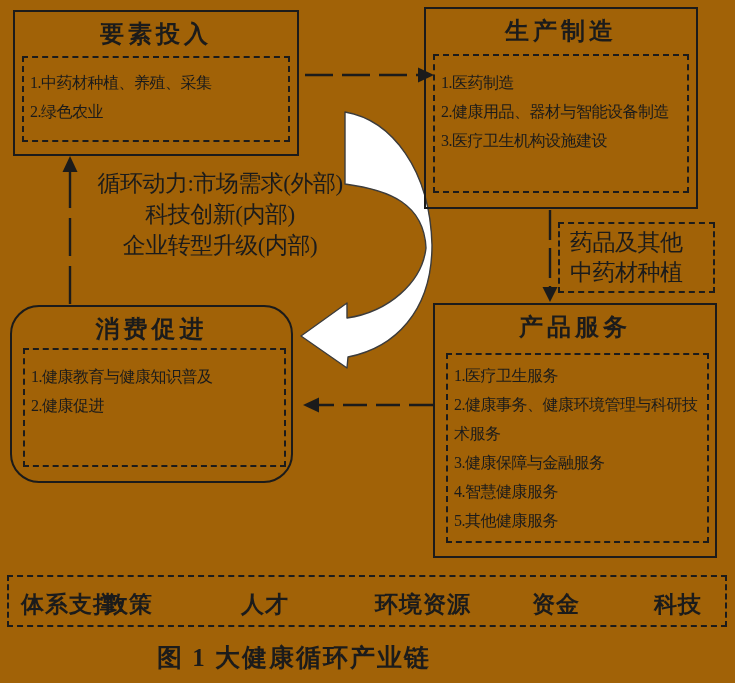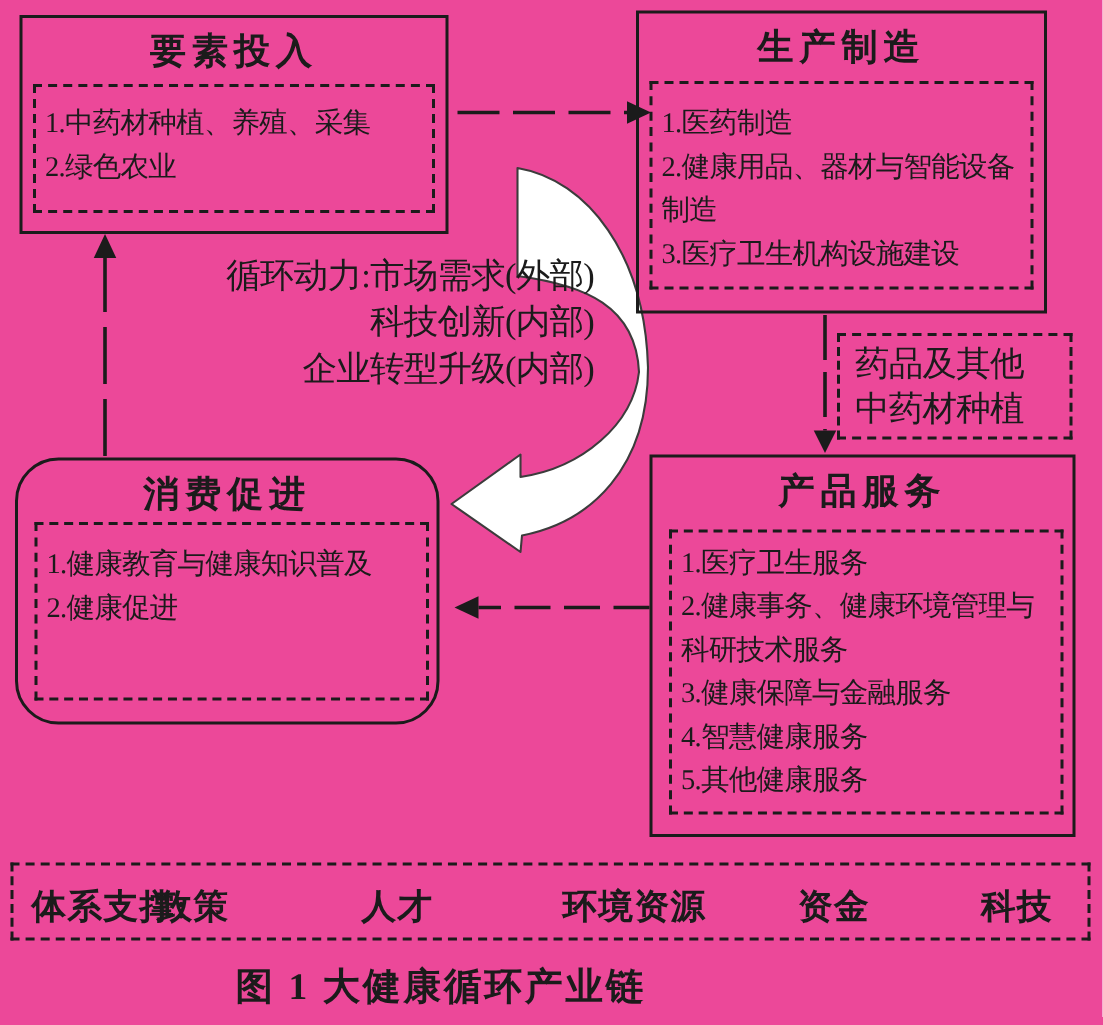--- a/index.html
+++ b/index.html
@@ -1,31 +1,31 @@
 <!DOCTYPE html>
 <html><head>
 <meta charset="utf-8">
 <style>
   html,body{margin:0;padding:0;background:#ffffff;}
   .stage{
-    position:relative;width:735px;height:683px;background:#ec4899;
+    position:relative;width:735px;height:683px;background:#a16207;
     font-family:"Liberation Serif","DejaVu Serif",serif;color:#1b1b1b;
     overflow:hidden;
   }
   .layer-svg{position:absolute;left:0;top:0;z-index:1;pointer-events:none;}
   .solid-box{position:absolute;border:2px solid #1b1b1b;background:transparent;z-index:2;box-sizing:border-box;}
   .box-title{text-align:center;font-weight:bold;font-size:24px;letter-spacing:4px;padding-top:6px;white-space:nowrap;}
   .inner-dash{position:absolute;border:2px dashed #1b1b1b;box-sizing:border-box;}
-  .items{font-size:19px;line-height:29px;letter-spacing:-0.5px;padding:10px 2px 0 6px;overflow:hidden;}
+  .items{font-size:16px;line-height:29px;letter-spacing:-0.5px;padding:10px 2px 0 6px;overflow:hidden;}
   .items div{overflow-wrap:anywhere;line-break:anywhere;}
   .dash-box{position:absolute;border:2px dashed #1b1b1b;box-sizing:border-box;z-index:2;}
   .circ-text{font-size:23px;line-height:30px;padding:4px 0 0 10px;letter-spacing:-0.5px;}
   .cycle-block{
-    position:absolute;left:76px;top:168px;width:320px;z-index:2;
-    text-align:right;font-size:23px;line-height:31px;letter-spacing:-0.5px;white-space:nowrap;
+    position:absolute;left:60px;top:168px;width:320px;z-index:2;
+    text-align:center;font-size:23px;line-height:31px;letter-spacing:-0.5px;white-space:nowrap;
   }
   .support-bar{position:absolute;left:7px;top:575px;width:720px;height:52px;border:2px dashed #1b1b1b;box-sizing:border-box;z-index:2;}
   .support-item{position:absolute;top:12px;font-size:23px;font-weight:bold;letter-spacing:1px;white-space:nowrap;}
   .caption{position:absolute;left:0;top:641px;width:588px;text-align:center;font-size:25px;font-weight:bold;letter-spacing:2px;z-index:2;}
 </style>
 </head>
 <body>
 
 <div class="stage">
 

